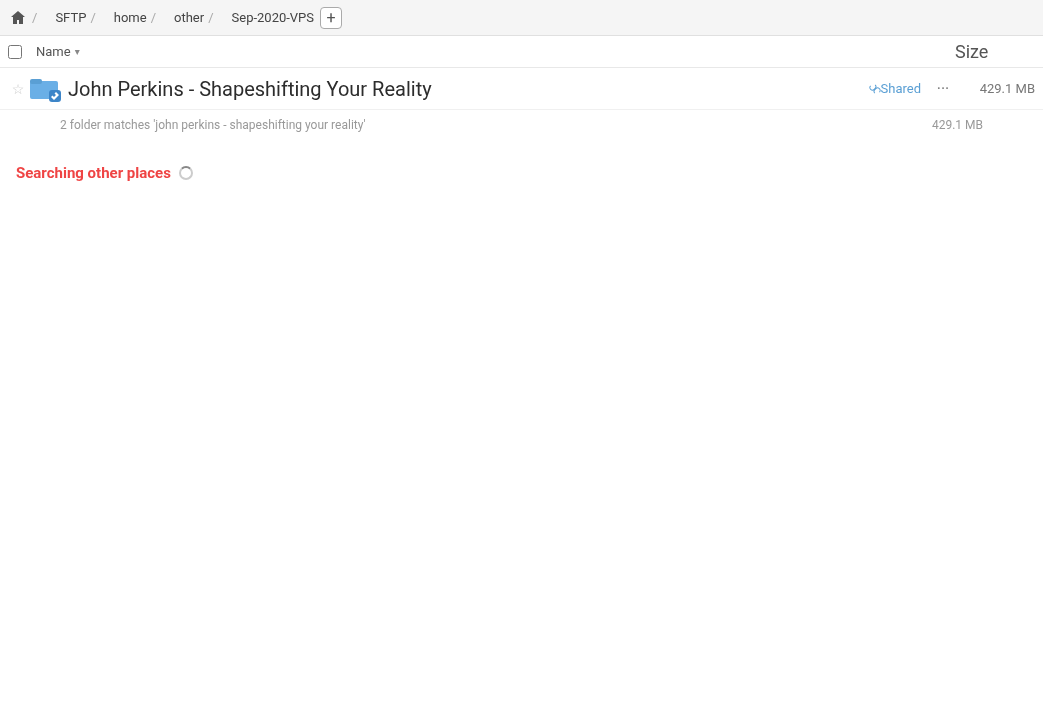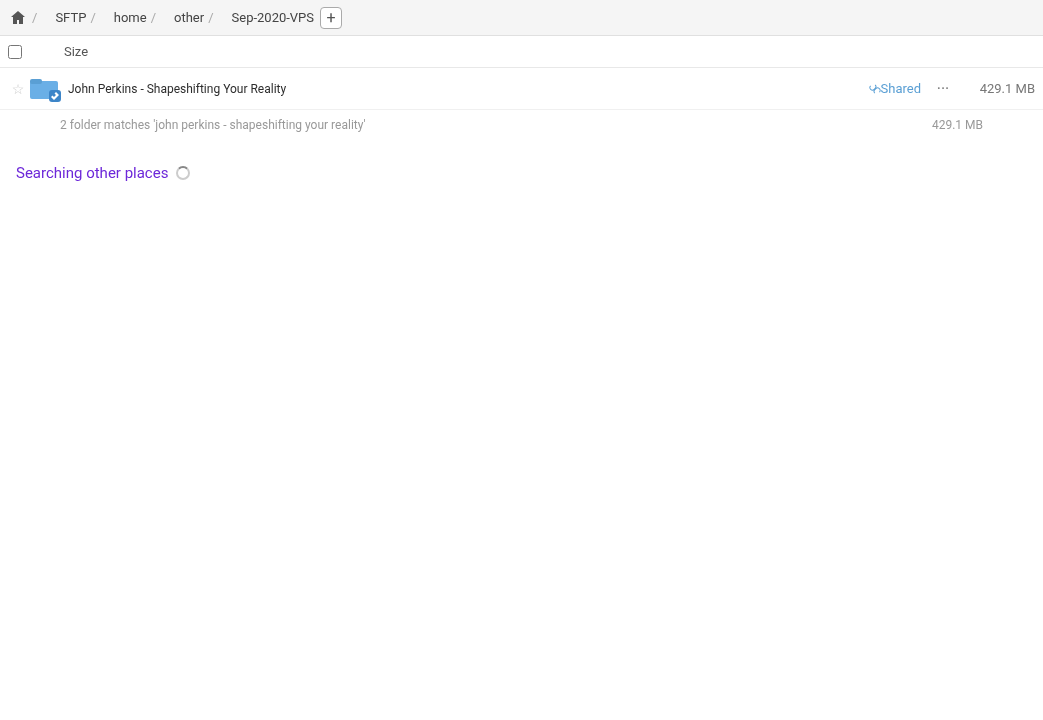--- a/index.html
+++ b/index.html
@@ -98,23 +98,23 @@
       display: flex;
       align-items: center;
       gap: 4px;
       color: #555;
       font-size: 13px;
       cursor: pointer;
     }
 
     .col-size {
       width: 80px;
-      text-align: center;
+      text-align: left;
       color: #555;
-      font-size: 13px;
+      font-size: 18px;
     }
 
     
     .file-row {
       display: flex;
       align-items: center;
       height: 42px;
       padding: 0 8px;
       border-bottom: 1px solid #f0f0f0;
       background: #fff;
@@ -161,21 +161,21 @@
       border-radius: 3px;
       width: 12px;
       height: 12px;
       display: flex;
       align-items: center;
       justify-content: center;
     }
 
     .file-name {
       flex: 1;
-      font-size: 12px;
+      font-size: 20px;
       color: #2d2d2d;
       overflow: hidden;
       text-overflow: ellipsis;
       white-space: nowrap;
     }
 
     .shared-label {
       display: flex;
       align-items: center;
       gap: 0;
@@ -220,22 +220,22 @@
     
     .searching-section {
       padding: 24px 16px 8px 16px;
       display: flex;
       align-items: center;
       gap: 8px;
     }
 
     .searching-label {
       font-size: 15px;
-      color: #6d28d9;
-      font-weight: 400;
+      color: #ef4444;
+      font-weight: 700;
     }
 
     .spinner {
       width: 14px;
       height: 14px;
       border: 2px solid #ccc;
       border-top-color: #888;
       border-radius: 50%;
       animation: spin 0.8s linear infinite;
       display: inline-block;
@@ -275,20 +275,24 @@
     <span class="breadcrumb-sep">/</span>
     <span class="breadcrumb-item">Sep-2020-VPS</span>
     <div class="breadcrumb-add">+</div>
   </div>
 </div>
 
 <div class="col-headers">
   <div class="col-checkbox">
     <input type="checkbox" class="checkbox-input" style="">
   </div>
+  <div class="col-name">
+    <span>Name</span>
+    <span class="chevron-icon">▾</span>
+  </div>
   <div class="col-size">Size</div>
 </div>
 
 <div class="file-row">
   <div class="star-icon">☆</div>
   <div class="file-icon">
     <div class="folder-icon-wrapper">
       
       <svg class="folder-svg" viewBox="0 0 28 24" xmlns="http://www.w3.org/2000/svg">
         <rect x="0" y="4" width="28" height="18" rx="2" ry="2" fill="#6aafe6"></rect>

